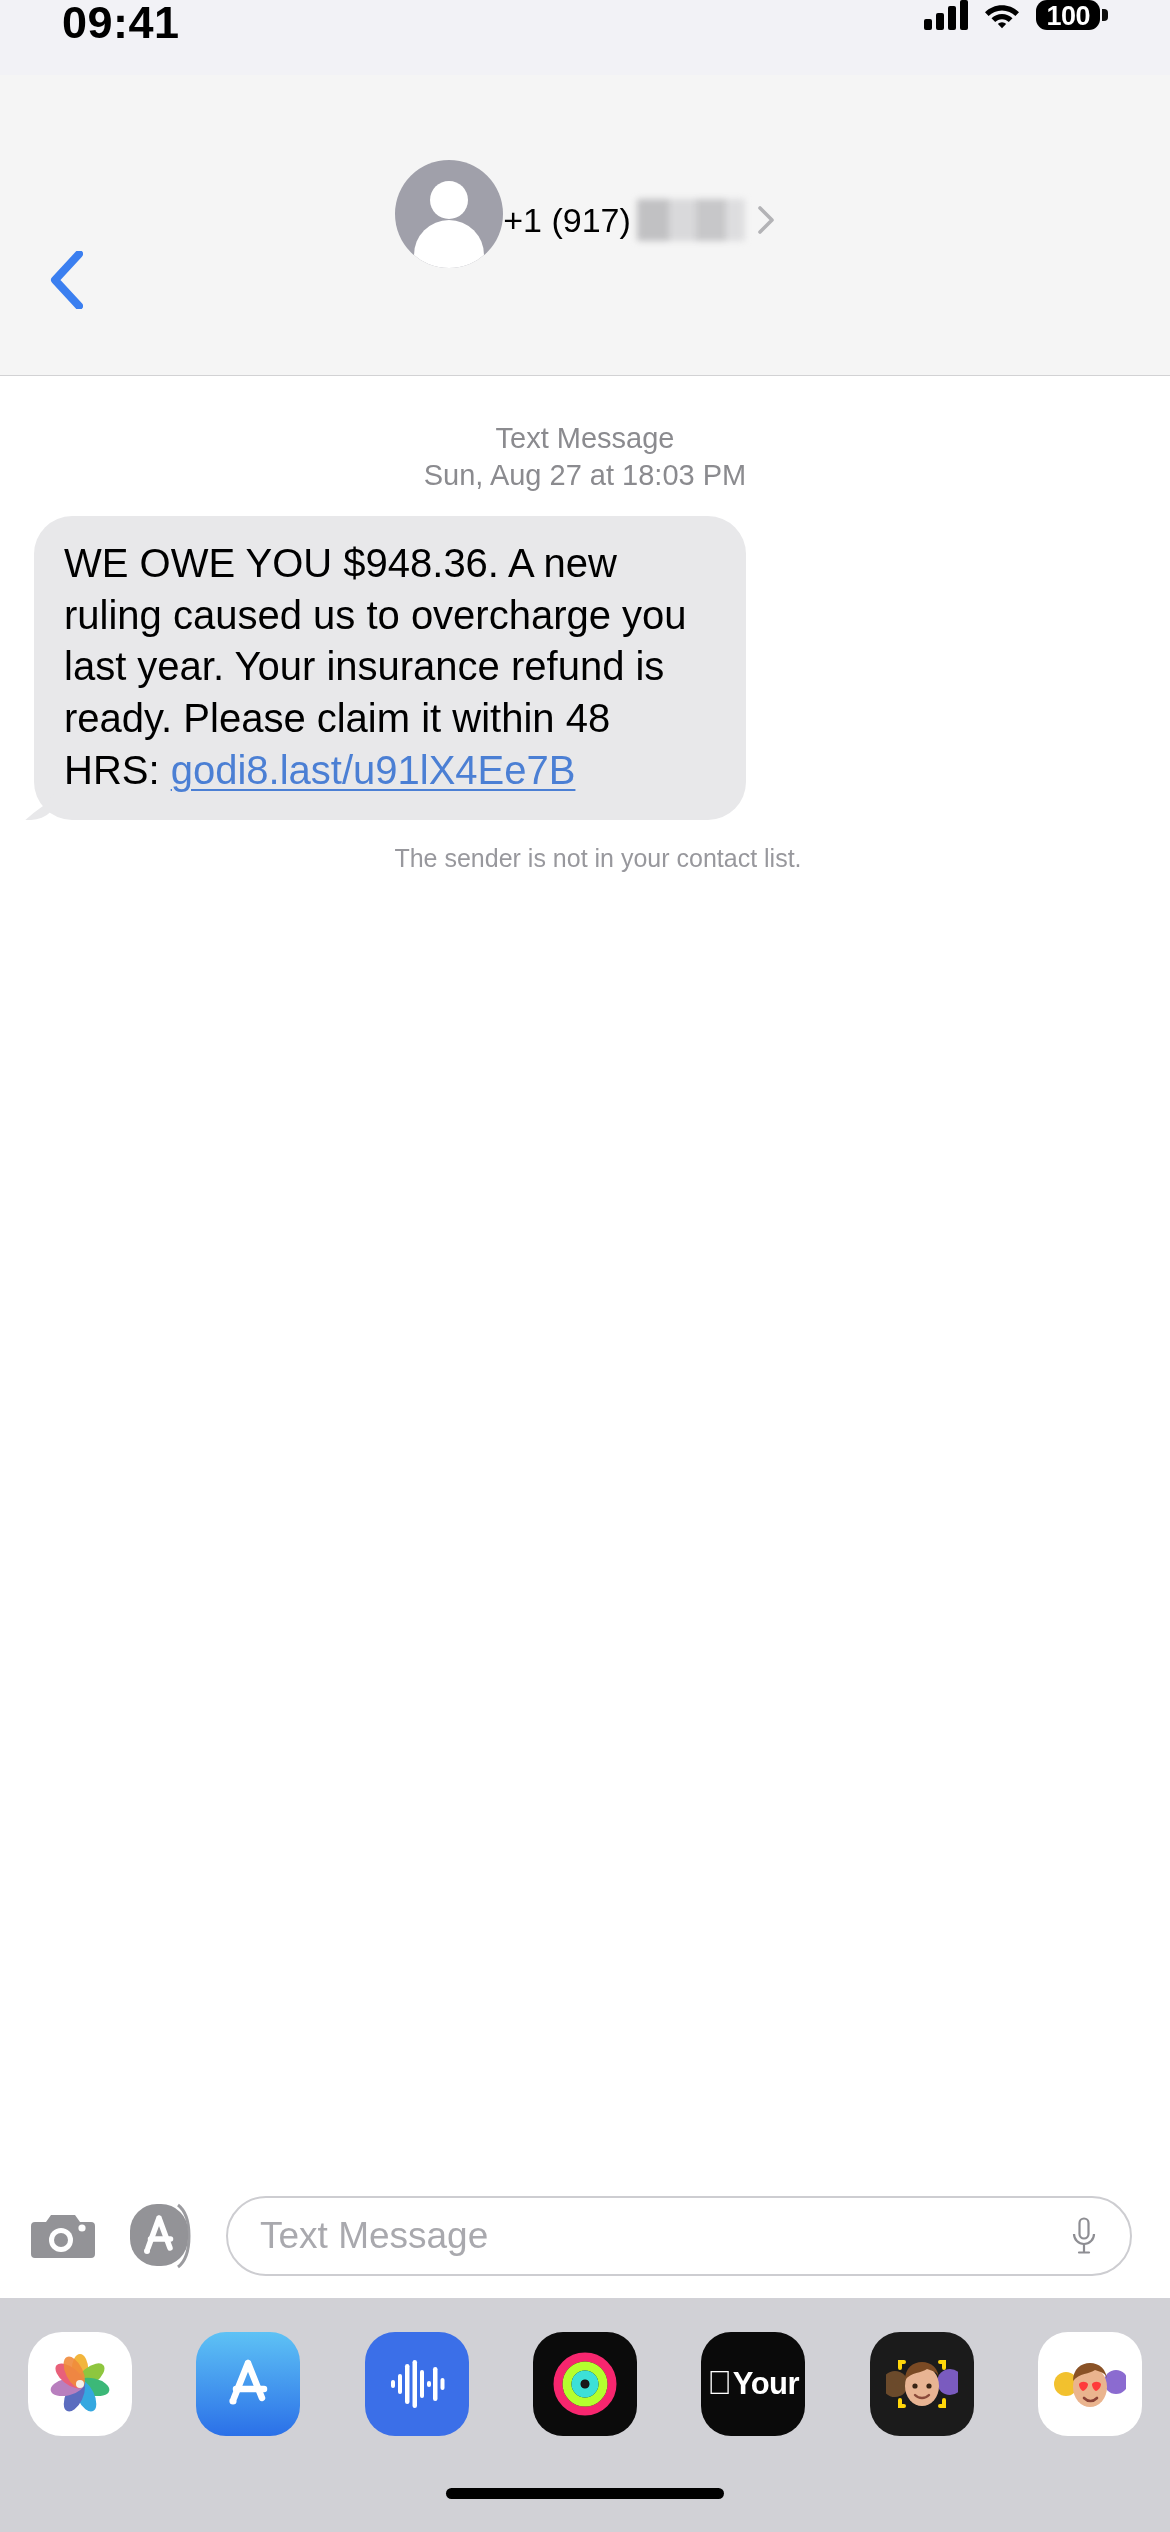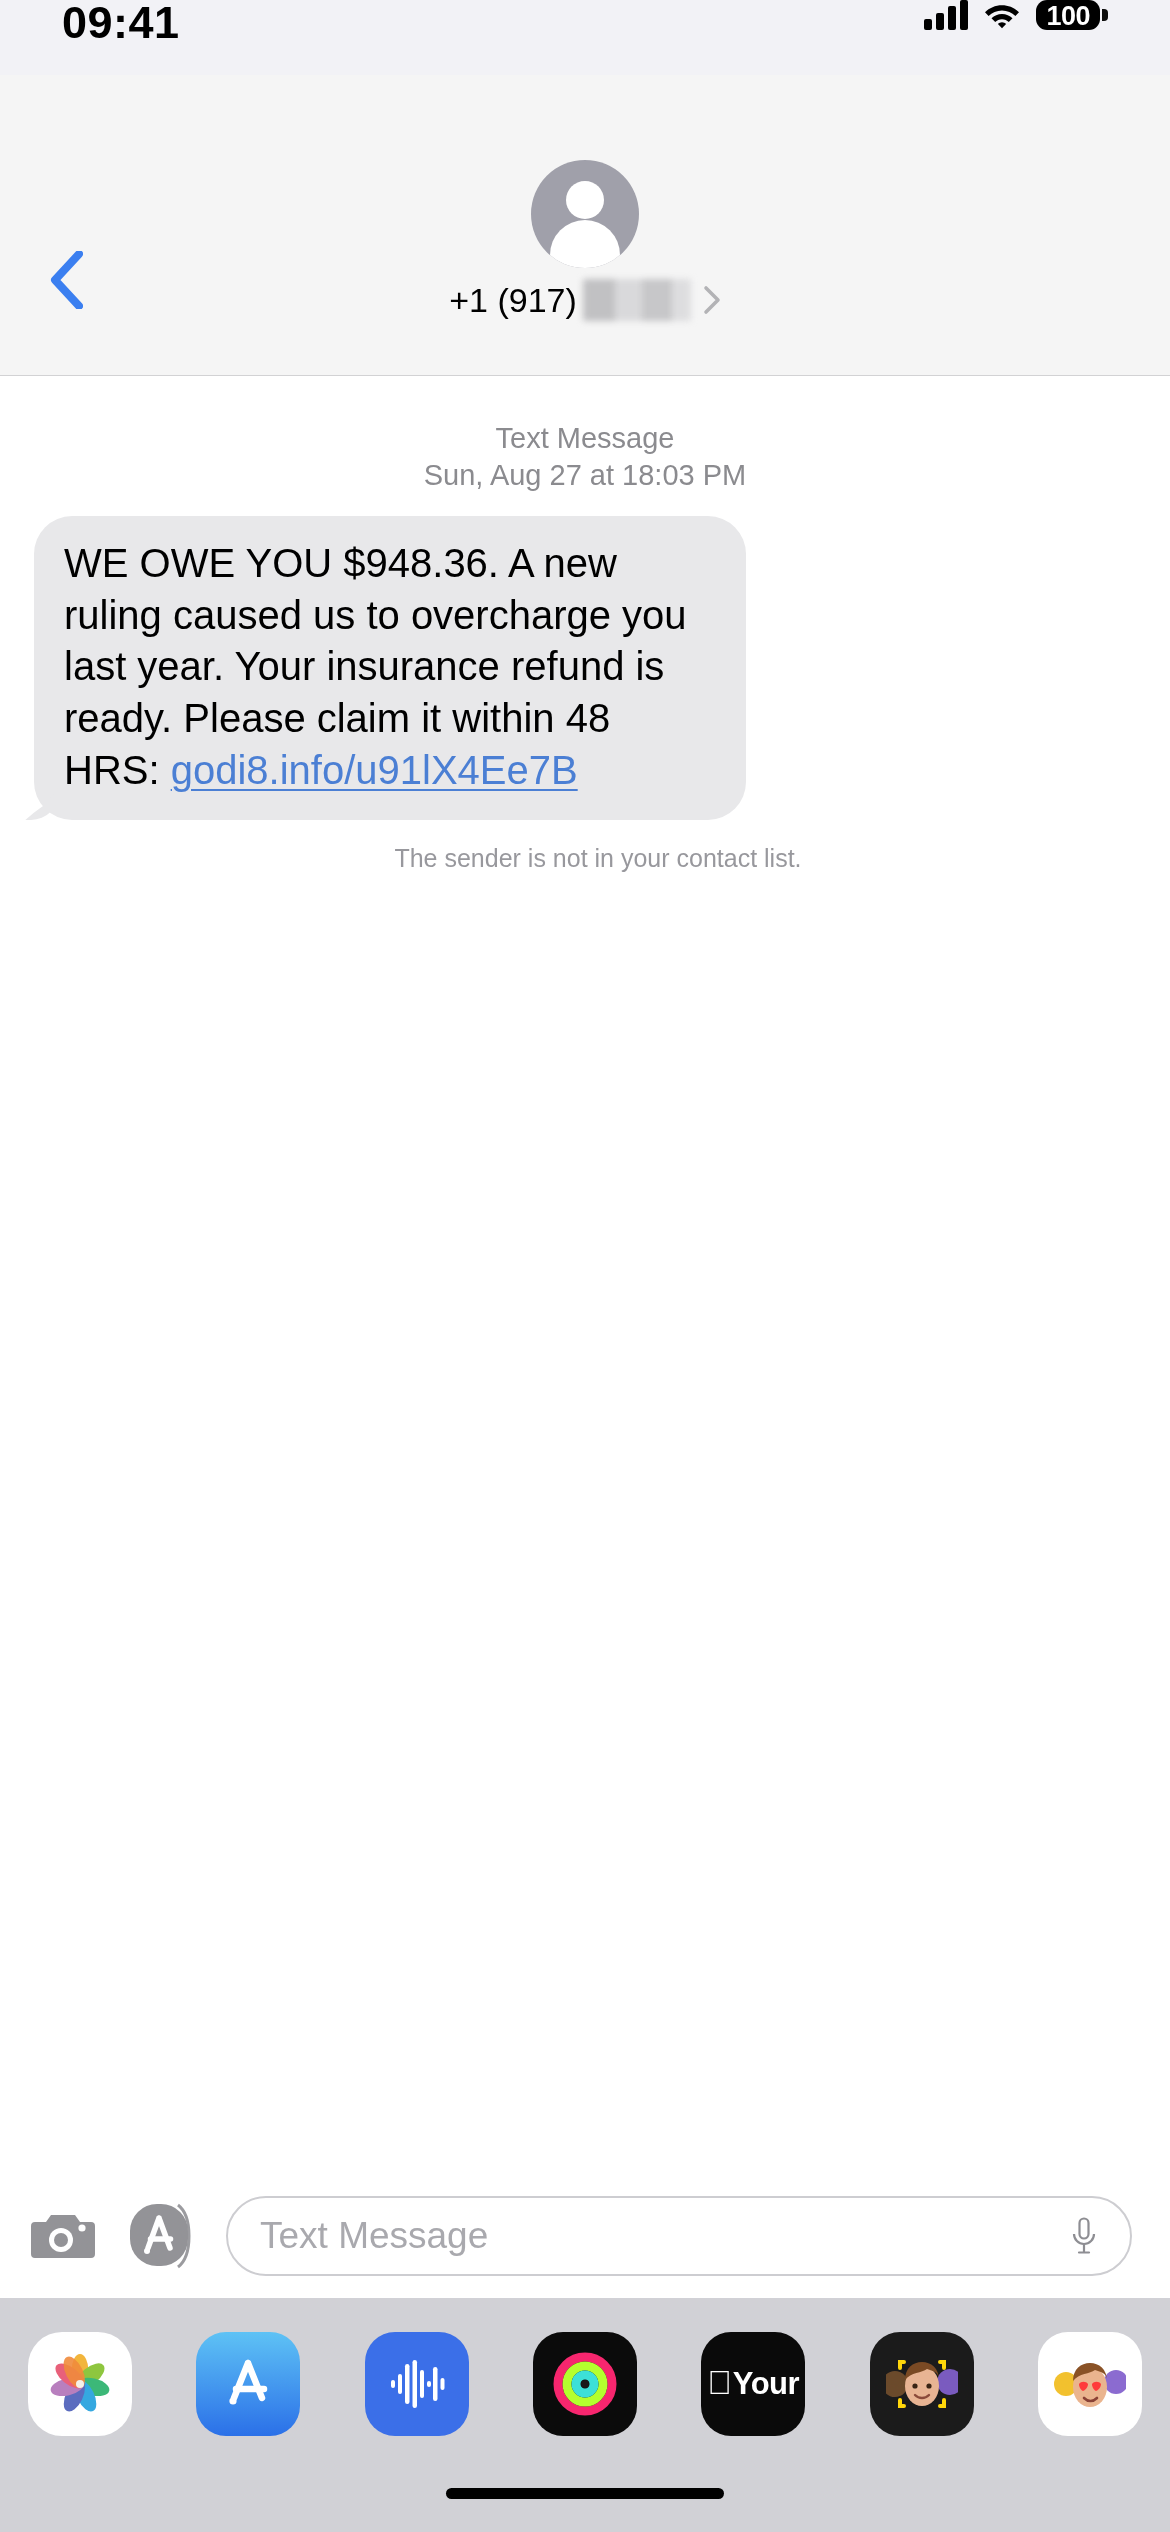--- a/index.html
+++ b/index.html
@@ -71,21 +71,21 @@
   }
   .back-btn {
     position:absolute;
     left:36px; top:170px;
     width:60px; height:70px;
     display:flex; align-items:center; justify-content:center;
     cursor:pointer;
   }
   .chev-back { width:34px; height:58px; }
   .contact-block {
-    display:flex; flex-direction:column; align-items:center;
+    display:flex; flex-direction:row; align-items:center;
     padding-top:85px;
     cursor:pointer;
   }
   .avatar {
     width:108px; height:108px;
     border-radius:50%;
     background:#a0a0aa;
     position:relative;
     overflow:hidden;
   }
@@ -320,21 +320,21 @@
 
   <div class="convo">
 
     <div class="msg-meta">
       <div class="line1">Text Message</div>
       <div class="line2">Sun, Aug 27 at 18:03 PM</div>
     </div>
 
     <div class="bubble-row">
       <div class="bubble">
-        <span class="txt">WE OWE YOU $948.36. A new ruling caused us to overcharge you last year. Your insurance refund is ready. Please claim it within 48 HRS: </span><span class="link txt">godi8.info/u91lX4Ee7B</span>
+        <span class="txt">WE OWE YOU $948.36. A new ruling caused us to overcharge you last year. Your insurance refund is ready. Please claim it within 48 HRS: </span><span class="link txt">godi8.last/u91lX4Ee7B</span>
       </div>
     </div>
 
     <div class="junk-block">
       <div class="junk-note">The sender is not in your contact list.</div>
     </div>
 
   </div>
 
   <div class="inputbar">

